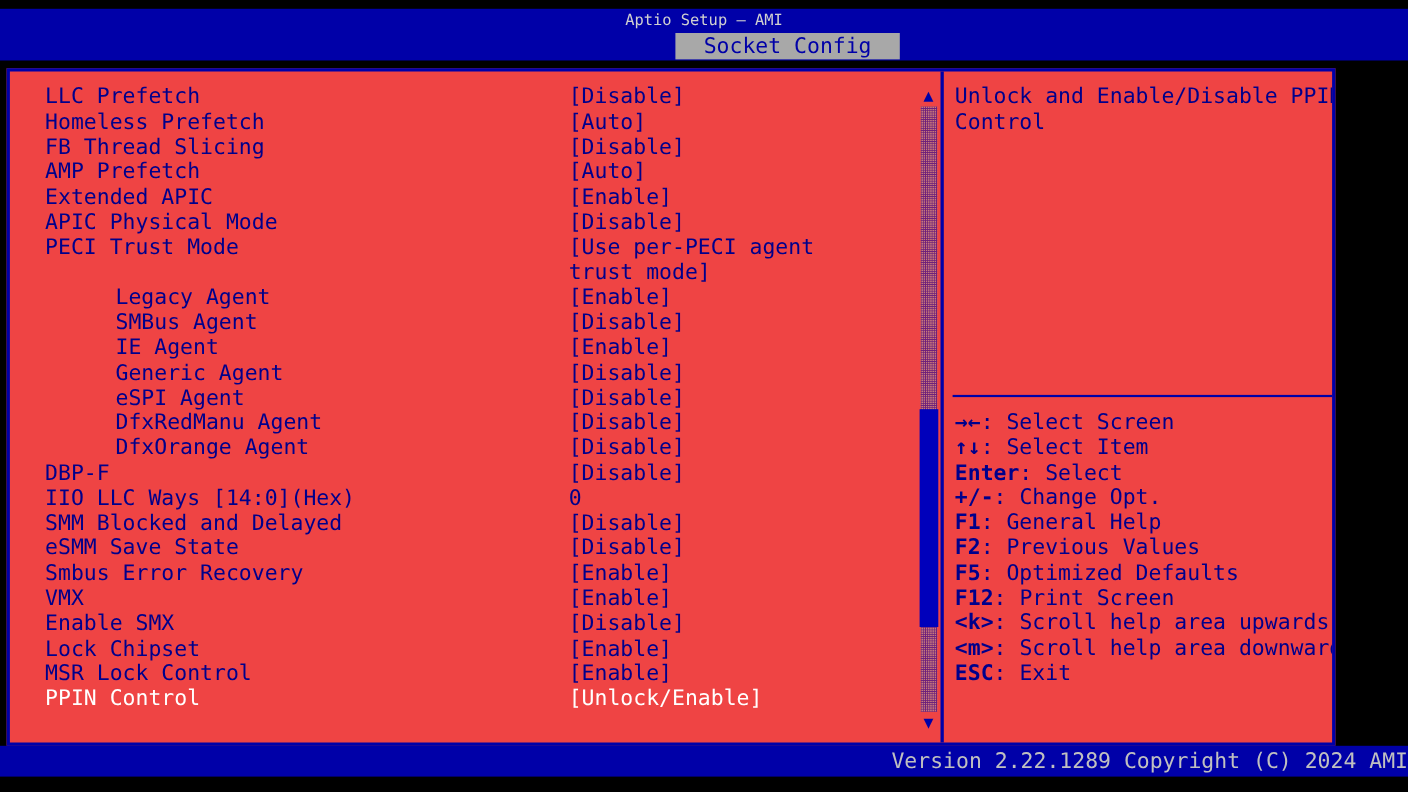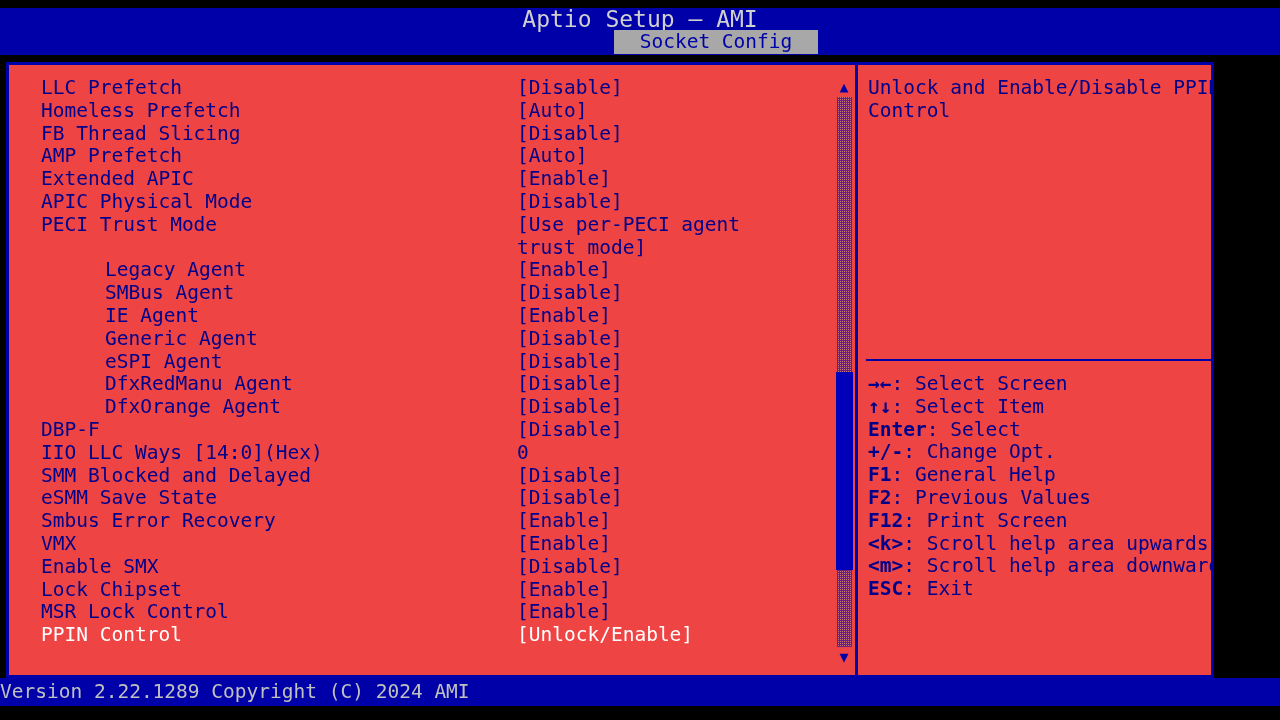--- a/index.html
+++ b/index.html
@@ -25,21 +25,21 @@
     position: absolute;
     left: 0; top: 8px;
     width: 1280px; height: 47px;
     background: #0000a8;
   }
   .app-title {
     position: absolute;
     left: 0; top: 8px;
     width: 1280px;
     text-align: center;
-    font-size: 23px;
+    font-size: 14px;
     line-height: 22px;
     letter-spacing: 0px;
     color: #d0d0d0;
     white-space: pre;
   }
   .tab-strip {
     position: absolute;
     left: 0; top: 30px;
     width: 1280px; height: 24px;
   }
@@ -188,21 +188,21 @@
   .footer-bar {
     position: absolute;
     left: 0; bottom: 14px;
     width: 1280px; height: 28px;
     background: #0000a8;
   }
   .footer-text {
     position: absolute;
     left: 0; bottom: 17px;
     width: 1280px;
-    text-align: left;
+    text-align: right;
     font-size: 19.5px;
     line-height: 22px;
     color: #c0c0c0;
     white-space: pre;
   }
 </style>
 </head>
 <body>
 
 <div id="screen">
@@ -258,20 +258,21 @@
     <div class="right-pane">
       <div class="help-text">Unlock and Enable/Disable PPIN Control</div>
       <div class="help-divider"></div>
       <div class="legend" id="legend-container">
           <div class="legend-row"><span class="keys">→←</span><span class="desc">: Select Screen</span></div>
           <div class="legend-row"><span class="keys">↑↓</span><span class="desc">: Select Item</span></div>
           <div class="legend-row"><span class="keys">Enter</span><span class="desc">: Select</span></div>
           <div class="legend-row"><span class="keys">+/-</span><span class="desc">: Change Opt.</span></div>
           <div class="legend-row"><span class="keys">F1</span><span class="desc">: General Help</span></div>
           <div class="legend-row"><span class="keys">F2</span><span class="desc">: Previous Values</span></div>
+          <div class="legend-row"><span class="keys">F5</span><span class="desc">: Optimized Defaults</span></div>
           <div class="legend-row"><span class="keys">F12</span><span class="desc">: Print Screen</span></div>
           <div class="legend-row"><span class="keys">&lt;k&gt;</span><span class="desc">: Scroll help area upwards</span></div>
           <div class="legend-row"><span class="keys">&lt;m&gt;</span><span class="desc">: Scroll help area downwards</span></div>
           <div class="legend-row"><span class="keys">ESC</span><span class="desc">: Exit</span></div>
         </div>
     </div>
 
   </div>
 
   <div class="footer-bar"></div>

